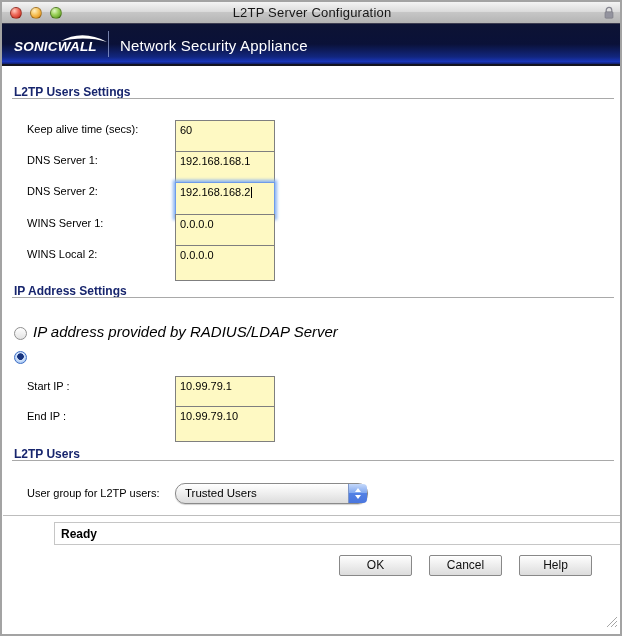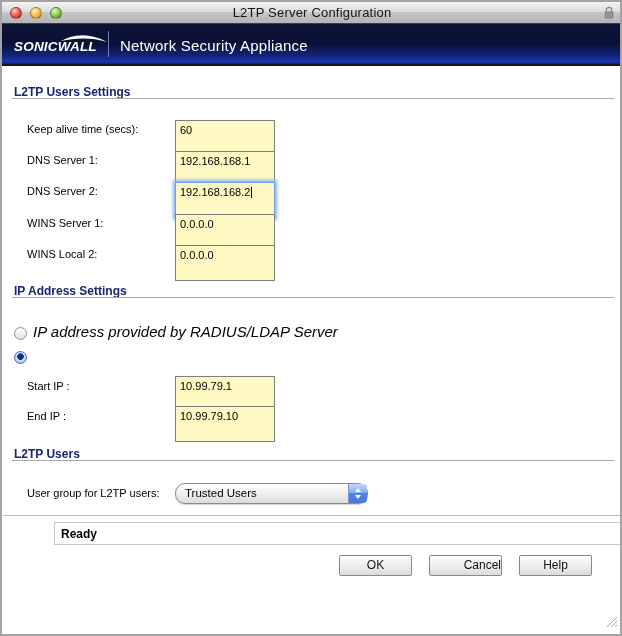--- a/index.html
+++ b/index.html
@@ -95,21 +95,21 @@
   .status-bar span{ position:absolute; left:6px; top:4px; font-size:12px; font-weight:bold; color:#000; }
 
   .btn{
     position:absolute; top:553px; width:73px; height:21px;
     border:1px solid #888888; border-radius:2px;
     background:linear-gradient(180deg,#fefefe 0%,#ededed 50%,#dcdcdc 100%);
     font-family:"Liberation Sans",sans-serif; font-size:12px; color:#111;
     text-align:center; line-height:19px; cursor:default;
     box-shadow:inset 0 1px 0 #fff;
   }
-  .btn.ok{ left:337px; } .btn.cancel{ left:427px;text-align:right; } .btn.help{ left:517px; }
+  .btn.ok{ left:337px; } .btn.cancel{ left:427px; } .btn.help{ left:517px; }
 
   .resize-grip{ position:absolute; right:2px; bottom:2px; }
 </style>
 </head>
 <body>
 
 <div class="window">
 
   <div class="titlebar">
     <div class="light red"></div>

